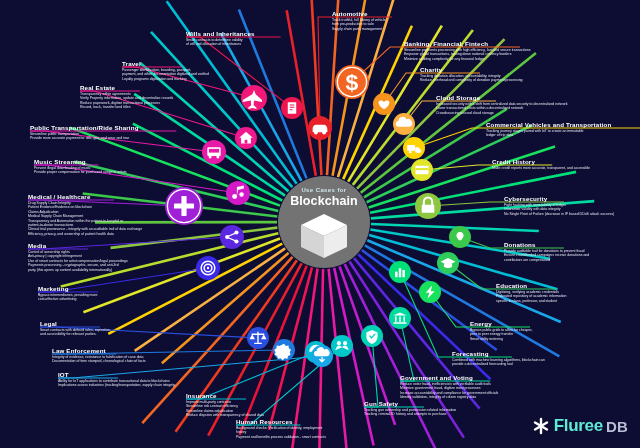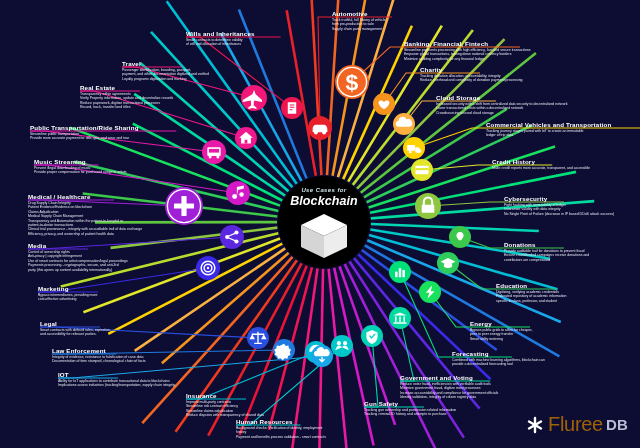--- a/index.html
+++ b/index.html
@@ -38,21 +38,21 @@
   .c-ttl {
     font-size:12.5px; font-weight:bold; color:#ffffff;
     letter-spacing:0.1px; margin-top:1px;
   }
   .cube { margin-top:3px; }
 
   .logo {
     position:absolute; right:12px; bottom:12px;
     display:flex; align-items:center; gap:3px;
   }
-  .logo .nm { font-size:20px; font-weight:normal; color:#a16207; letter-spacing:-0.3px; }
+  .logo .nm { font-size:17px; font-weight:bold; color:#5eead4; letter-spacing:-0.3px; }
   .logo .db { font-size:15px; font-weight:bold; color:#b9bdd4; letter-spacing:0.2px; }
 </style>
 </head>
 <body style="background: rgb(13, 13, 51);">
 
 <div id="stage">
 
   <svg class="layer" id="spokes">
       <line x1="315.83853564965426" y1="175.71403560842623" x2="286.66564180161" y2="10.266333102375285" stroke="#e8202a" stroke-width="2.6"></line>
       <line x1="321.39844024608" y1="175.07205643918772" x2="311.32431524153867" y2="-6.6489164984258196" stroke="#ef3b1f" stroke-width="2.6"></line>
@@ -153,21 +153,21 @@
       <path d="M214 152 L44 131 L30 131" stroke="#e81aa8" stroke-width="1.1" fill="none"></path>
       <line x1="30" y1="131" x2="176.2" y2="131" stroke="#e81aa8" stroke-width="1.1"></line>
       <path d="M246 138 L94 91 L80 91" stroke="#f0188c" stroke-width="1.1" fill="none"></path>
       <line x1="80" y1="91" x2="140" y2="91" stroke="#f0188c" stroke-width="1.1"></line>
       <path d="M254 98 L136 67 L122 67" stroke="#f21878" stroke-width="1.1" fill="none"></path>
       <line x1="122" y1="67" x2="182" y2="67" stroke="#f21878" stroke-width="1.1"></line>
       <path d="M292 108 L200 37 L186 37" stroke="#ee1550" stroke-width="1.1" fill="none"></path>
       <line x1="186" y1="37" x2="280.6" y2="37" stroke="#ee1550" stroke-width="1.1"></line>
     </svg>
 
-  <div class="center-wrap" style="background: #000000; font-style: italic;">
+  <div class="center-wrap" style="background: #737373;">
     <div class="c-sub">Use Cases for</div>
     <div class="c-ttl">Blockchain</div>
     <svg class="cube" width="54" height="50" viewBox="0 0 54 50">
       <polygon points="27,2 52,14 52,38 27,48 2,38 2,14" fill="#ffffff" opacity="0"></polygon>
       <polygon points="27,3 50,14 27,25 4,14" fill="#ffffff"></polygon>
       <polygon points="4,14 27,25 27,47 4,36" fill="#d5d5d5"></polygon>
       <polygon points="50,14 27,25 27,47 50,36" fill="#ededed"></polygon>
     </svg>
   </div>
 

